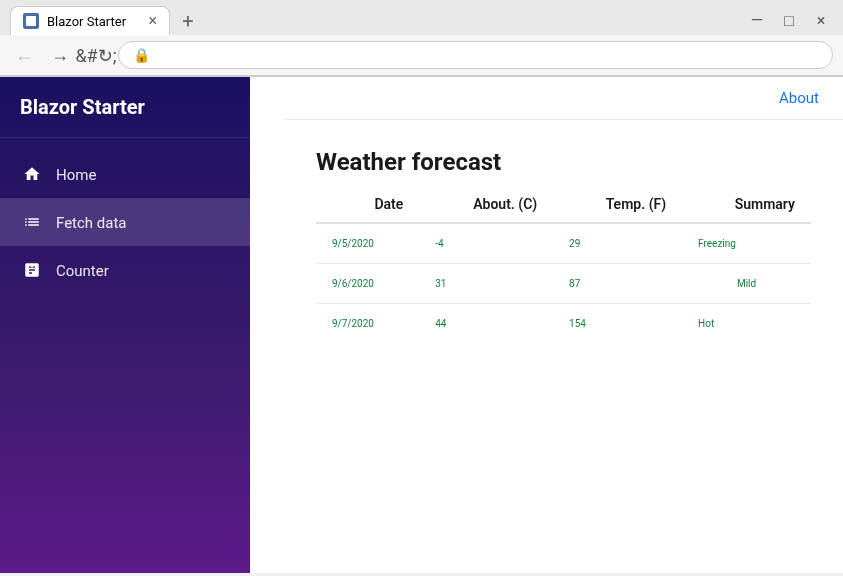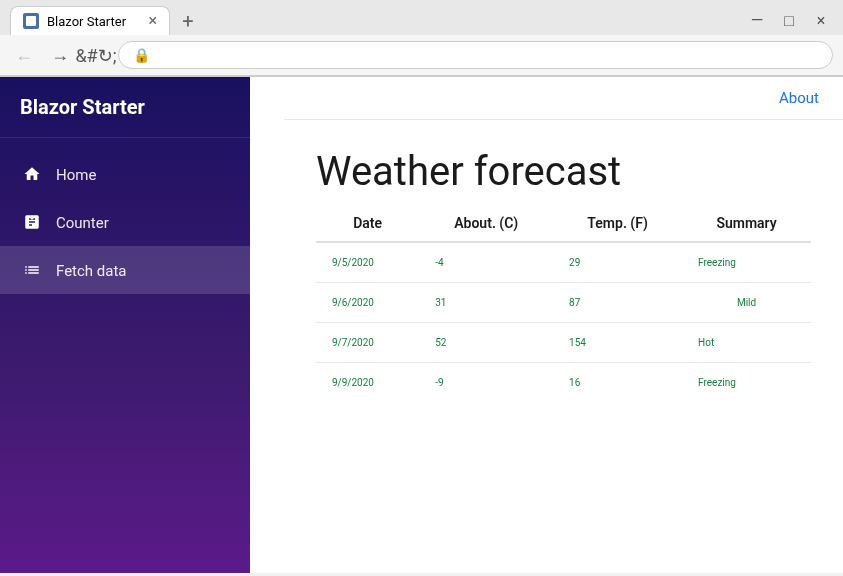--- a/index.html
+++ b/index.html
@@ -31,26 +31,26 @@
     .nav-item { display: flex; align-items: flex-end; gap: 14px; padding: 14px 22px; color: rgba(255,255,255,0.9); cursor: pointer; font-size: 15px; transition: background 0.15s; }
     .nav-item.active { background: rgba(255,255,255,0.15); }
     .nav-icon { width: 20px; height: 20px; display: flex; align-items: center; justify-content: center; font-size: 16px; }
 
     
     .main-content { flex: 1; background: white; display: flex; flex-direction: column; overflow: auto; padding-left: 34px; }
     .top-bar { display: flex; justify-content: flex-end; padding: 12px 24px; border-bottom: 1px solid #e8e8e8; }
     .about-link { color: #1a73e8; text-decoration: none; font-size: 15px; cursor: pointer; }
 
     .content-area { padding: 28px 32px; }
-    .page-title { font-size: 40px; font-weight: 400; color: #1a1a1a; margin-bottom: 10px; }
+    .page-title { font-size: 24px; font-weight: 700; color: #1a1a1a; margin-bottom: 10px; }
     .page-subtitle { color: #1a73e8; font-size: 14px; margin-bottom: 24px; }
 
     
     .data-table { width: 100%; border-collapse: collapse; }
-    .data-table th { text-align: center; padding: 10px 16px; font-weight: 600; font-size: 14px; color: #1a1a1a; border-bottom: 2px solid #e0e0e0; }
+    .data-table th { text-align: right; padding: 10px 16px; font-weight: 600; font-size: 14px; color: #1a1a1a; border-bottom: 2px solid #e0e0e0; }
     .data-table td { padding: 14px 16px; font-size: 10px; color: #15803d; border-bottom: 1px solid #e8e8e8; }
     .data-table tr:last-child td { border-bottom: none; }
     .temp-highlight { color: #1a73e8; }
     .summary-freezing { color: #333; }
     .summary-mild { color: #1a73e8; text-align: center; }
     .summary-hot { color: #1a73e8; }
   </style>
 </head>
 <body>
 
@@ -88,36 +88,36 @@
     <div class="sidebar-header">Blazor Starter</div>
     <nav class="sidebar-nav">
       <div class="nav-item">
         <span class="nav-icon">
           <svg width="18" height="18" viewBox="0 0 24 24" fill="white">
               <path d="M10 20v-6h4v6h5v-8h3L12 3 2 12h3v8z"></path>
             </svg>
         </span>
         <span>Home</span>
       </div>
+      <div class="nav-item active">
+        <span class="nav-icon">
+          <svg width="18" height="18" viewBox="0 0 24 24" fill="white">
+              <path d="M3 13h2v-2H3v2zm0 4h2v-2H3v2zm0-8h2V7H3v2zm4 4h14v-2H7v2zm0 4h14v-2H7v2zM7 7v2h14V7H7z"></path>
+            </svg>
+        </span>
+        <span>Fetch data</span>
+      </div>
       <div class="nav-item">
         <span class="nav-icon">
           <svg width="18" height="18" viewBox="0 0 24 24" fill="white">
               <path d="M19 3H5c-1.1 0-2 .9-2 2v14c0 1.1.9 2 2 2h14c1.1 0 2-.9 2-2V5c0-1.1-.9-2-2-2zm-7 14H8v-2h4v2zm4-4H8v-2h8v2zm0-4H8V7h8v2z"></path>
               <path d="M12 5v4M10 7h4" stroke="white" stroke-width="1.5" fill="none"></path>
             </svg>
         </span>
         <span>Counter</span>
-      </div>
-      <div class="nav-item active">
-        <span class="nav-icon">
-          <svg width="18" height="18" viewBox="0 0 24 24" fill="white">
-              <path d="M3 13h2v-2H3v2zm0 4h2v-2H3v2zm0-8h2V7H3v2zm4 4h14v-2H7v2zm0 4h14v-2H7v2zM7 7v2h14V7H7z"></path>
-            </svg>
-        </span>
-        <span>Fetch data</span>
       </div>
     </nav>
   </div>
 
   <div class="main-content">
     <div class="top-bar">
       <a class="about-link">About</a>
     </div>
     <div class="content-area">
       <h1 class="page-title">Weather forecast</h1>
@@ -139,27 +139,21 @@
               <td class="summary-freezing">Freezing</td>
             </tr>
             <tr>
               <td>9/6/2020</td>
               <td>31</td>
               <td class="temp-highlight">87</td>
               <td class="summary-mild">Mild</td>
             </tr>
             <tr>
               <td>9/7/2020</td>
-              <td>52</td>
+              <td>44</td>
               <td class="temp-highlight">154</td>
               <td class="summary-hot">Hot</td>
-            </tr>
-            <tr>
-              <td>9/9/2020</td>
-              <td>-9</td>
-              <td>16</td>
-              <td class="summary-freezing">Freezing</td>
             </tr>
           </tbody>
       </table>
     </div>
   </div>
 </div>
 
 </body></html>

